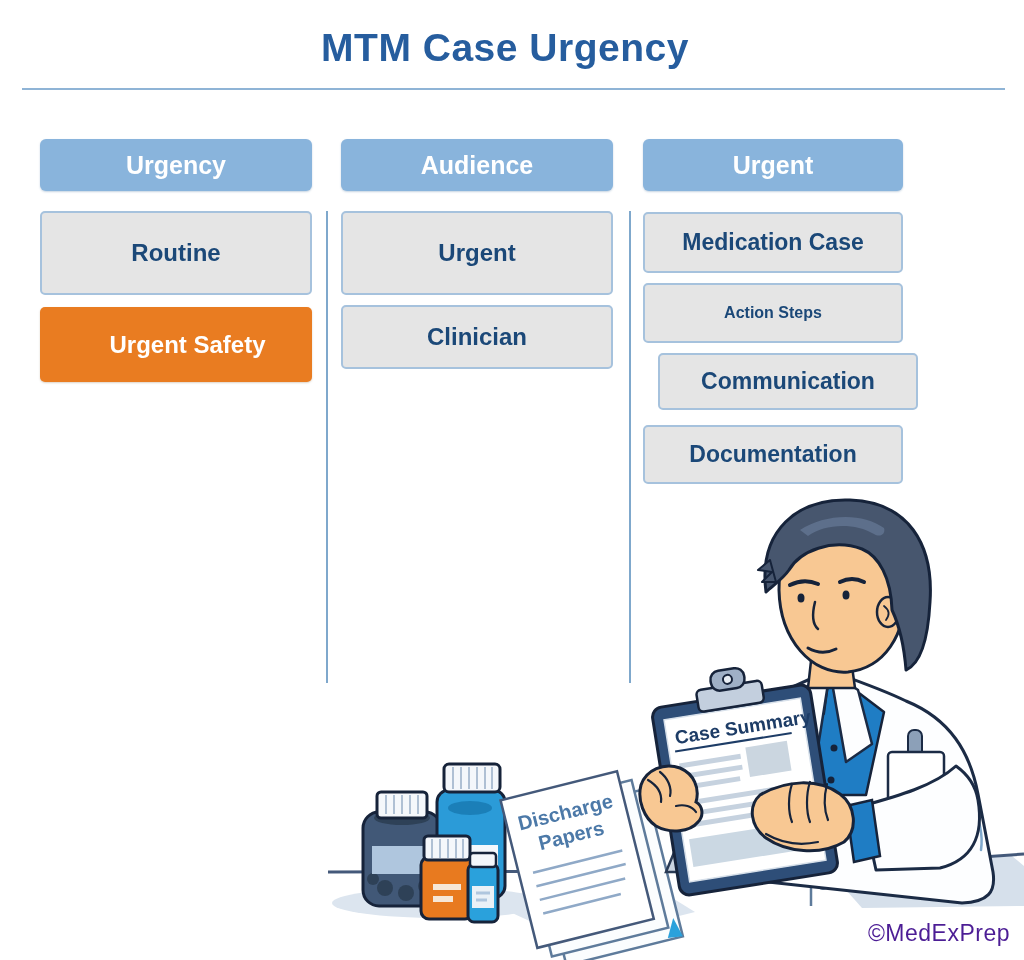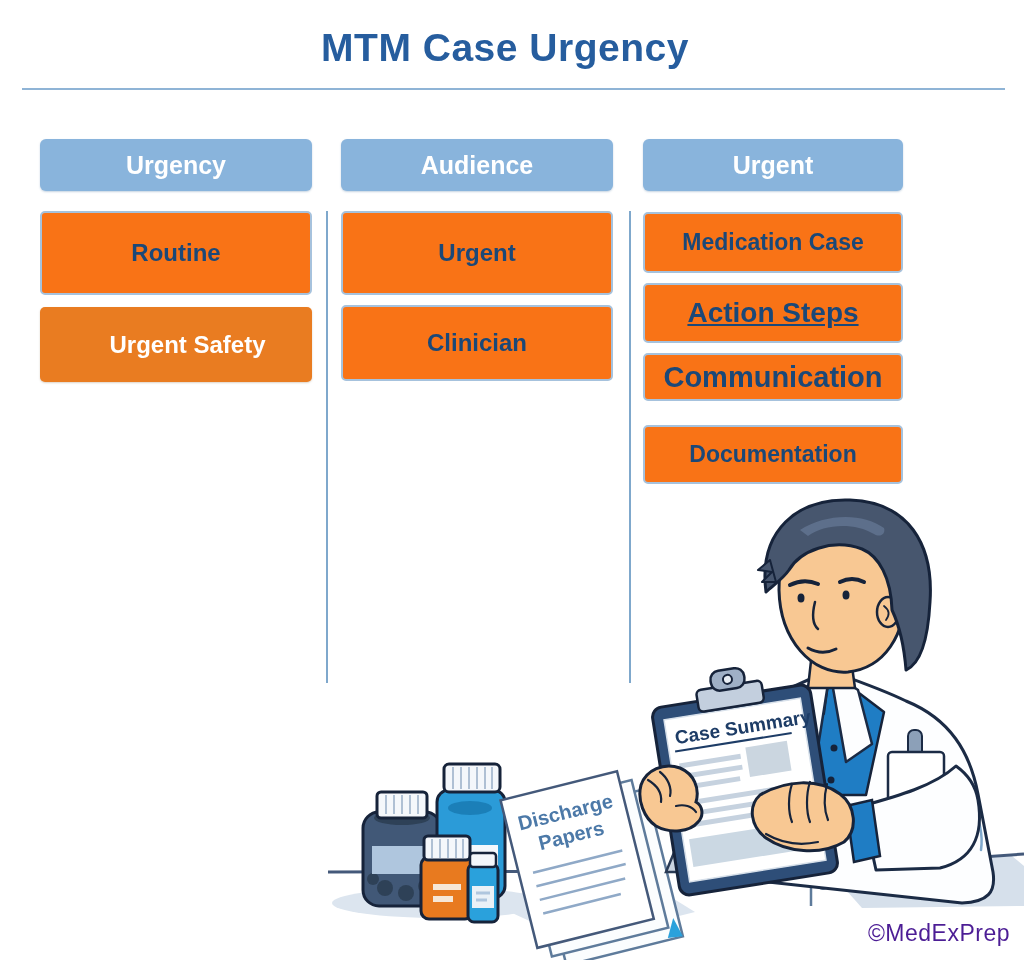--- a/index.html
+++ b/index.html
@@ -27,39 +27,39 @@
   .hdr {
     position:absolute; left:0; top:0; width:100%; height:52px;
     background:#89B4DC; border-radius:6px; color:#ffffff;
     font-size:25px; font-weight:bold;
     display:flex; align-items:center; justify-content:center;
     box-shadow:0 1px 2px rgba(90,130,170,.35);
     box-sizing:border-box;
   }
   .box {
     position:absolute; left:0; width:100%; box-sizing:border-box;
-    background:#f97316; border:2px solid #A6C2DD; border-radius:5px;
+    background:#e5e5e5; border:2px solid #A6C2DD; border-radius:5px;
     color:#1B4878; font-size:24px; font-weight:bold;
     display:flex; align-items:center; justify-content:center;
     text-align:center;
   }
   .box.orange {
     background:#E97C21; border:none; color:#ffffff;
     box-shadow:0 1px 2px rgba(120,80,30,.25);
   }
   
   .b-routine { top:72px;  height:84px; }
   .b-urgent  { top:168px; height:75px;padding-left:23px; }
   
   .b-patient   { top:72px;  height:84px; }
-  .b-clinician { top:166px; height:76px; }
+  .b-clinician { top:166px; height:64px; }
   
   .b-medlist { top:73px;  height:61px; font-size:23px; }
-  .b-actions { top:144px; height:60px; font-size:28px;text-decoration:underline; }
-  .b-comm    { top:214px; height:48px; font-size:29px; }
+  .b-actions { top:144px; height:60px; font-size:16px; }
+  .b-comm    { top:214px; height:57px; font-size:23px;margin-left:15px; }
   .b-doc     { top:286px; height:59px; font-size:23px; }
 
   .illus { position:absolute; left:0; top:0; width:1024px; height:960px; }
   .watermark {
     position:absolute; right:14px; bottom:13px;
     font-size:23px; color:#4c1d95; letter-spacing:.5px;
   }
 </style>
 </head>
 <body>

